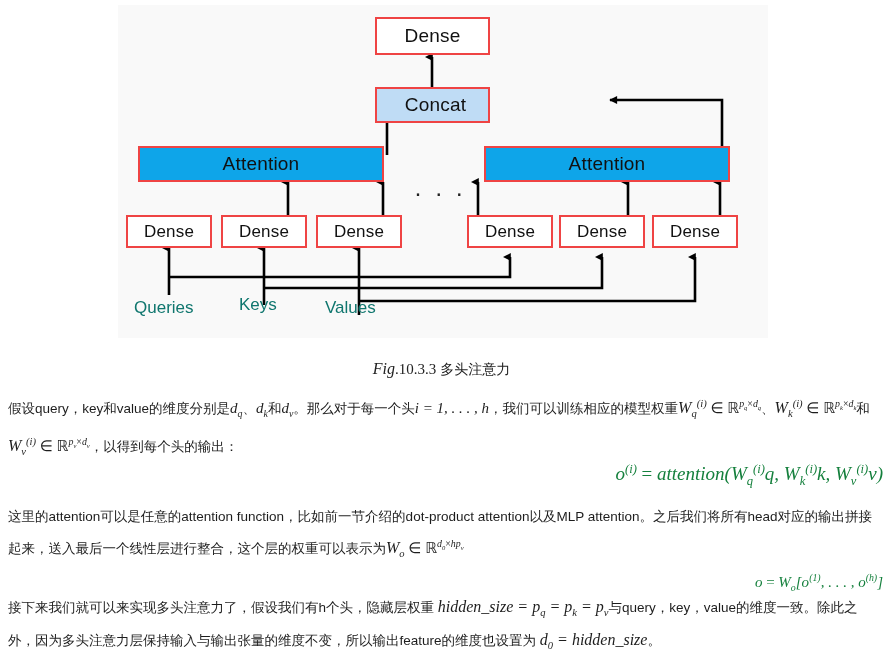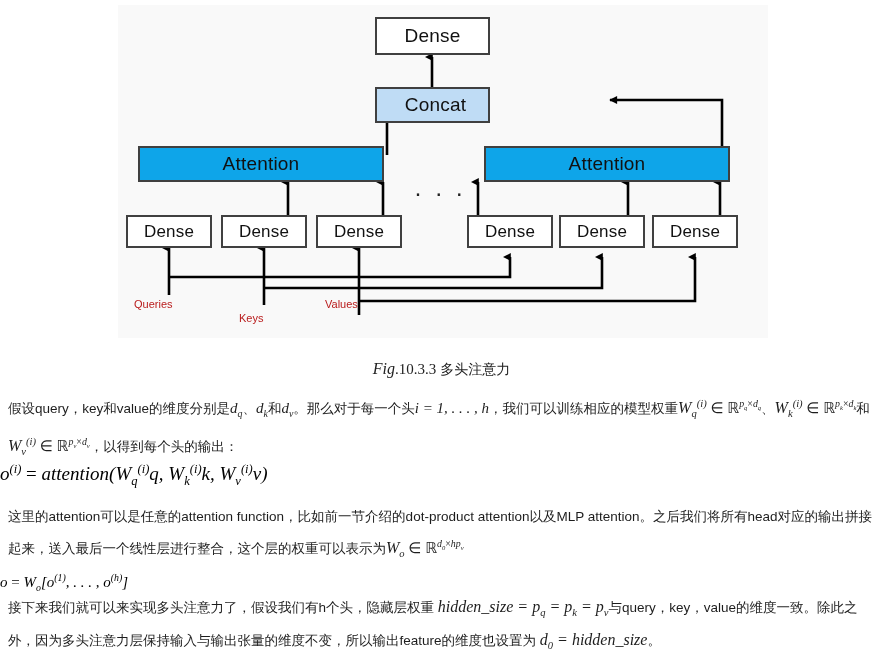--- a/index.html
+++ b/index.html
@@ -26,38 +26,38 @@
     background: #f9f9f9;
   }
   .diagram {
     position: absolute;
     left: 0; top: 0;
     width: 650px; height: 333px;
   }
   .node {
     position: absolute;
     box-sizing: border-box;
-    border: 2px solid #404040;
+    border: 2px solid #ef4444;
     display: flex;
     align-items: center;
     justify-content: center;
     font-family: "Liberation Sans", sans-serif;
     color: #111111;
     white-space: nowrap;
     letter-spacing: .2px;
   }
   .node.dense-top   { background: #ffffff; font-size: 19px; }
   .node.concat      { background: #bfdcf5; font-size: 19px; padding-left: 6px; }
   .node.attention   { background: #0ea5e9; font-size: 19px; }
   .node.dense       { background: #ffffff; font-size: 17px; }
 
   .io-label {
     position: absolute;
-    font-size: 11px;
-    color: #b91c1c;
+    font-size: 17px;
+    color: #0f766e;
     white-space: nowrap;
     font-family: "Liberation Sans", sans-serif;
   }
   .ellipsis-mark {
     position: absolute;
     font-size: 24px;
     line-height: 1;
     color: #222222;
     letter-spacing: 3px;
     font-family: "Liberation Sans", sans-serif;
@@ -92,24 +92,24 @@
     text-align: left;
   }
   #para-1 { top: 390px; }
   #para-2 { top: 503px; }
   #para-3 { top: 593px; }
 
   .eq {
     position: absolute;
     left: 0;
     width: 883px;
-    text-align: left;
-    font-family: "Liberation Serif", serif;
-    font-style: italic;
-    color: #000000;
+    text-align: right;
+    font-family: "Liberation Serif", serif;
+    font-style: italic;
+    color: #15803d;
   }
   #eq-1 { top: 462px; font-size: 19px; }
   #eq-2 { top: 572px; font-size: 15px; }
 
   
   .m {
     font-family: "Liberation Serif", serif;
     font-style: italic;
     font-size: 15px;
     color: #1d1d1d;
@@ -205,21 +205,21 @@
     <span>Dense</span>
   </div>
   <div class="node dense" style="left:441px; top:210px; width:86px; height:33px;">
     <span>Dense</span>
   </div>
   <div class="node dense" style="left:534px; top:210px; width:86px; height:33px;">
     <span>Dense</span>
   </div>
 
   <div class="io-label" style="left:16px; top:293px;">Queries</div>
-  <div class="io-label" style="left:121px; top:307px;">Keys</div>
+  <div class="io-label" style="left:121px; top:290px;">Keys</div>
   <div class="io-label" style="left:207px; top:293px;">Values</div>
 </div>
 
 <div id="fig-caption">
   <span class="figword">Fig</span><span class="capnum">.10.3.3</span>
   <span class="captext">多头注意力</span>
 </div>
 
 <div class="para" id="para-1">
   <span>假设query，key和value的维度分别是</span><span class="m"><span>d</span><sub>q</sub></span><span>、</span><span class="m"><span>d</span><sub>k</sub></span><span>和</span><span class="m"><span>d</span><sub>v</sub></span><span>。那么对于每一个头</span><span class="m">i = 1, . . . , h</span><span>，我们可以训练相应的模型权重</span><span class="mbig"><span>W</span><sub>q</sub><sup>(i)</sup></span><span class="m up"> ∈ </span><span class="m up">ℝ<sup><span>p</span><sub>q</sub><span class="op">×</span><span>d</span><sub>q</sub></sup></span><span>、</span><span class="mbig"><span>W</span><sub>k</sub><sup>(i)</sup></span><span class="m up"> ∈ </span><span class="m up">ℝ<sup><span>p</span><sub>k</sub><span class="op">×</span><span>d</span><sub>k</sub></sup></span><span>和</span><span class="mbig"><span>W</span><sub>v</sub><sup>(i)</sup></span><span class="m up"> ∈ </span><span class="m up">ℝ<sup><span>p</span><sub>v</sub><span class="op">×</span><span>d</span><sub>v</sub></sup></span><span>，以得到每个头的输出：</span>

